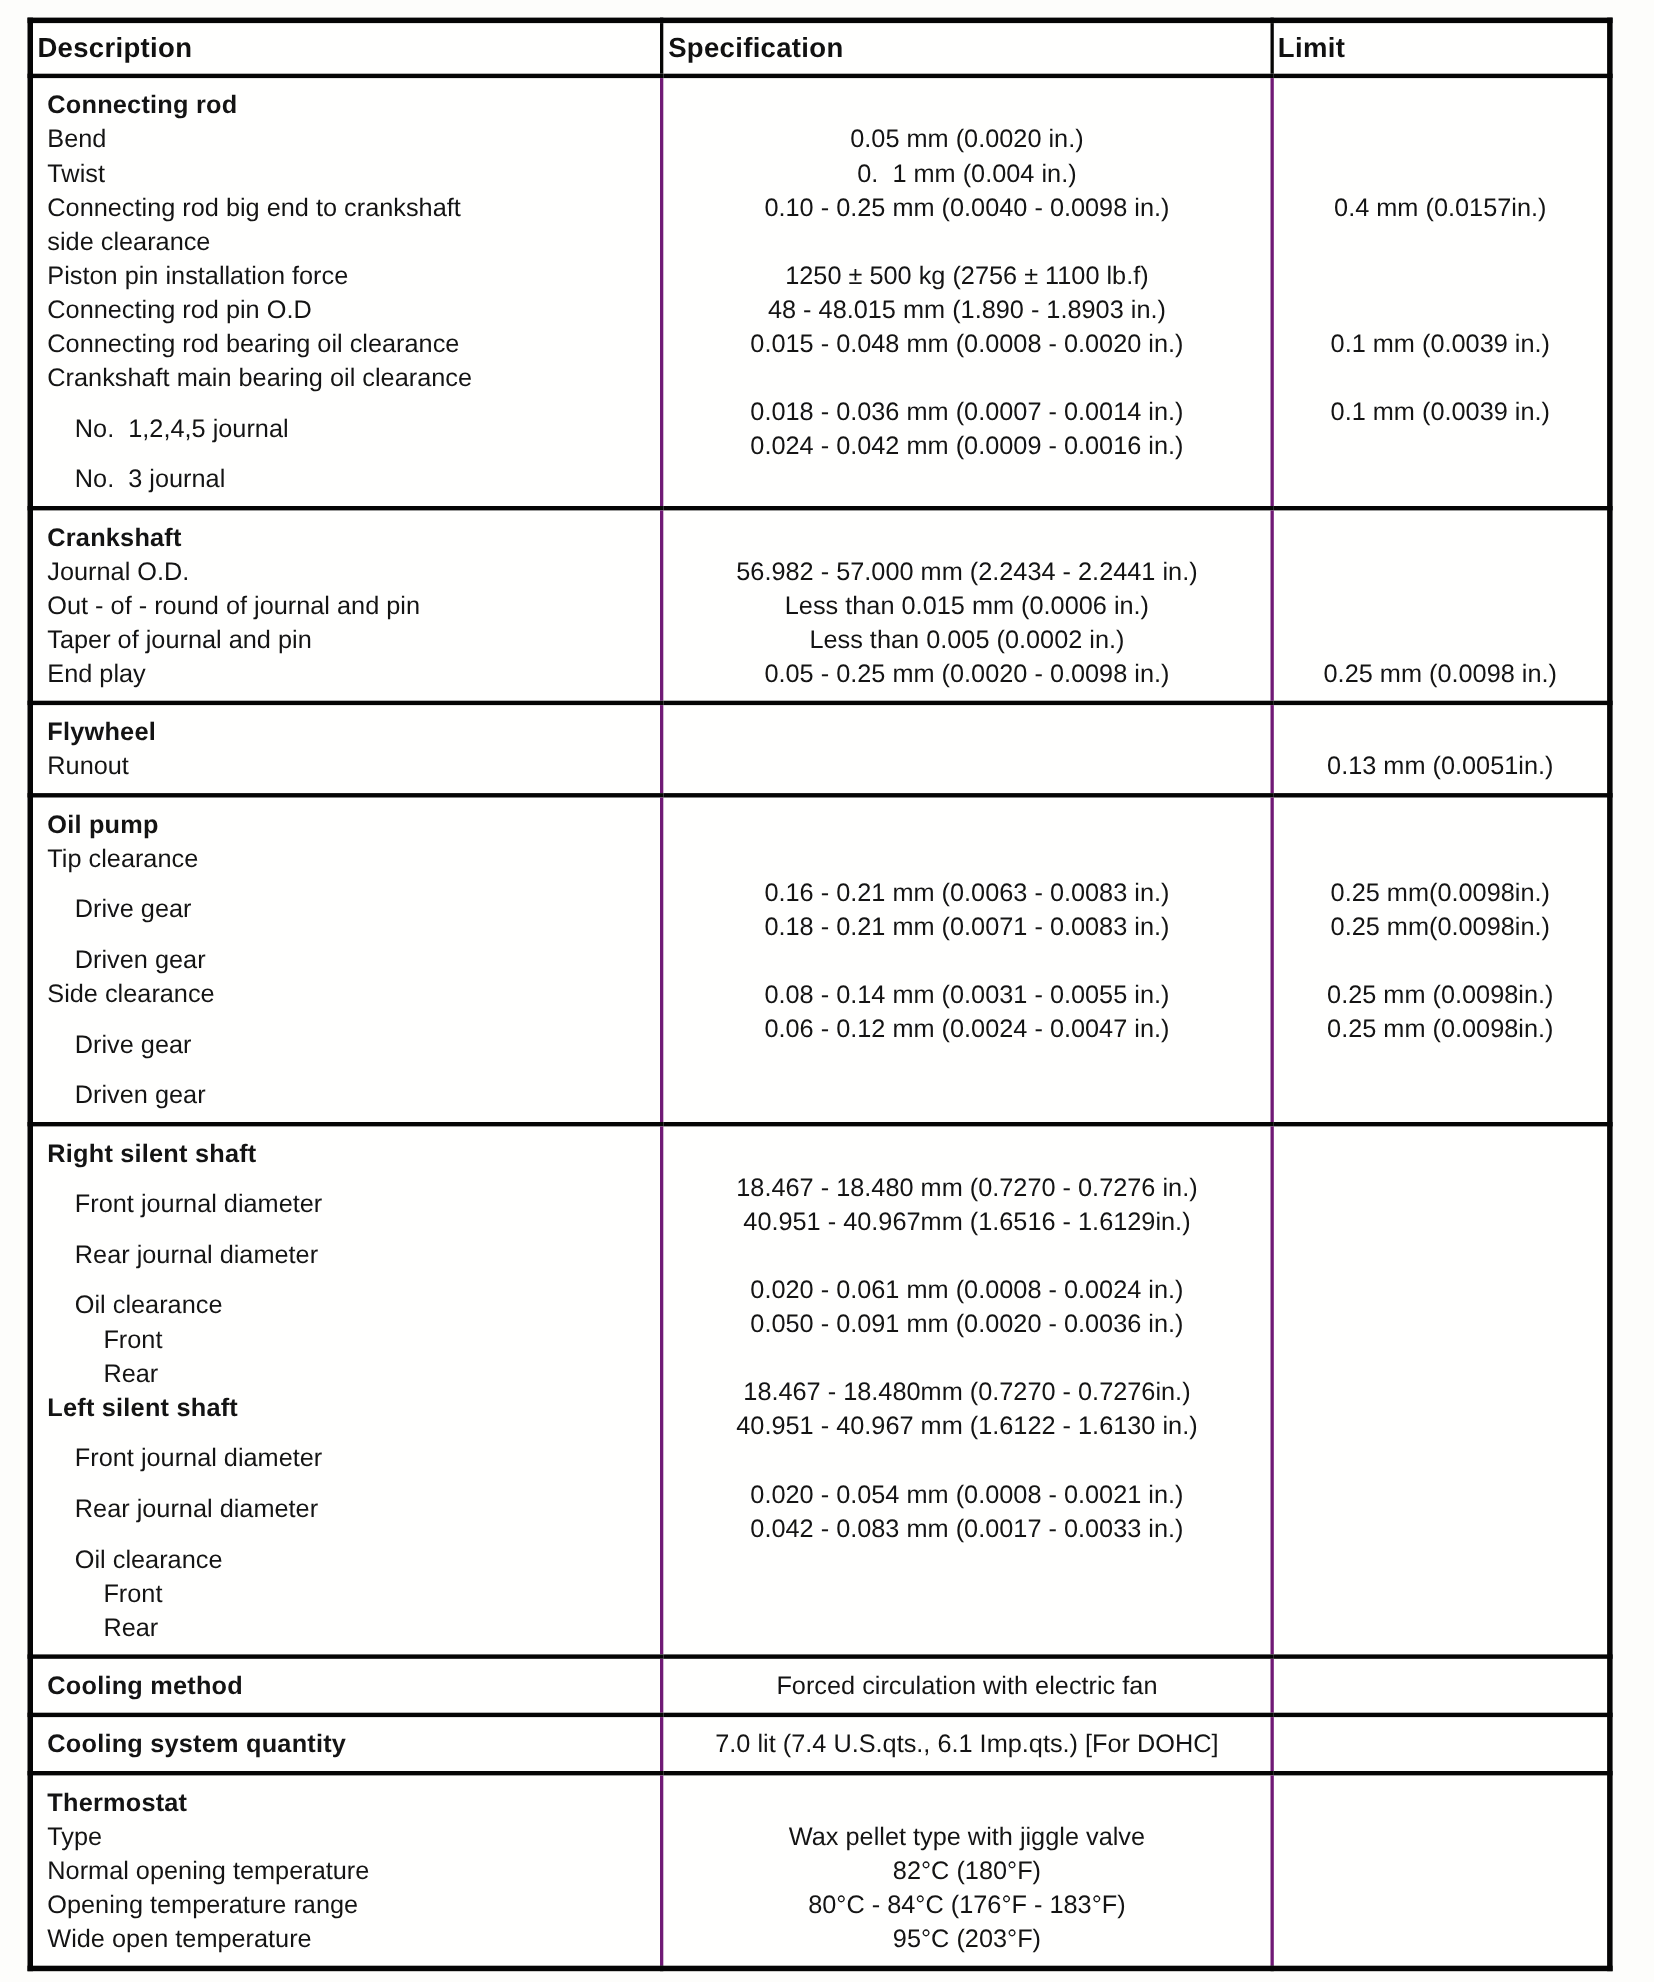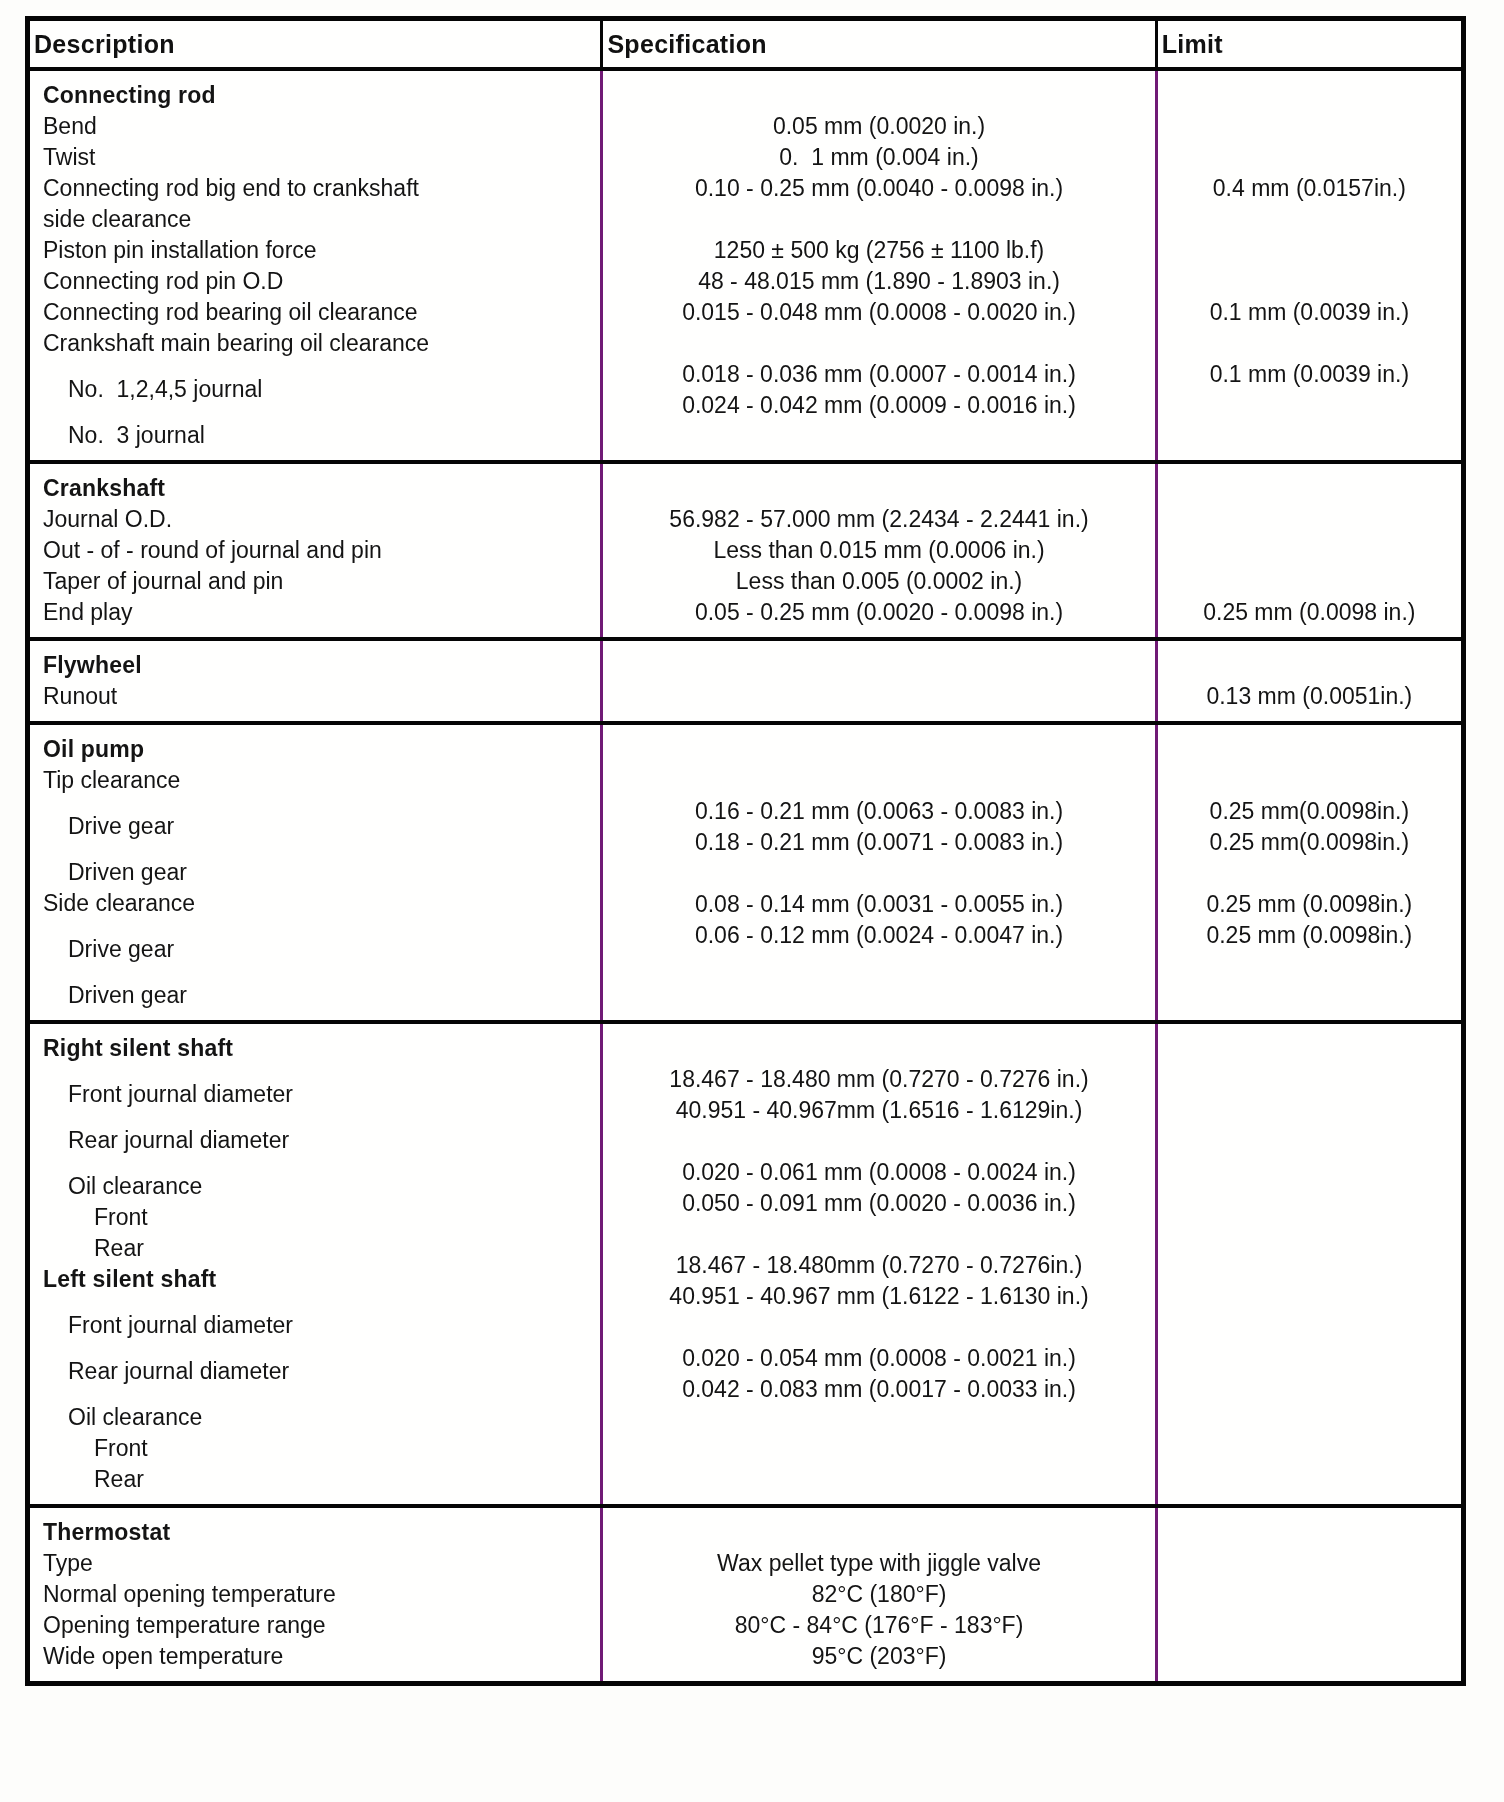--- a/index.html
+++ b/index.html
@@ -226,20 +226,42 @@
             <div class="line">&nbsp;</div>
             <div class="line">&nbsp;</div>
             <div class="line">&nbsp;</div>
             <div class="line">&nbsp;</div>
             <div class="line">&nbsp;</div>
             <div class="line">&nbsp;</div>
           </td>
         </tr>
         <tr>
           <td class="cell description">
+            <div class="line bold">Cooling method</div>
+          </td>
+          <td class="cell specification">
+            <div class="line">Forced circulation with electric fan</div>
+          </td>
+          <td class="cell limit">
+            <div class="line">&nbsp;</div>
+          </td>
+        </tr>
+        <tr>
+          <td class="cell description">
+            <div class="line bold">Cooling system quantity</div>
+          </td>
+          <td class="cell specification">
+            <div class="line">7.0 lit (7.4 U.S.qts., 6.1 Imp.qts.) [For DOHC]</div>
+          </td>
+          <td class="cell limit">
+            <div class="line">&nbsp;</div>
+          </td>
+        </tr>
+        <tr>
+          <td class="cell description">
             <div class="line bold">Thermostat</div>
             <div class="line">Type</div>
             <div class="line">Normal opening temperature</div>
             <div class="line">Opening temperature range</div>
             <div class="line">Wide open temperature</div>
           </td>
           <td class="cell specification">
             <div class="line">&nbsp;</div>
             <div class="line">Wax pellet type with jiggle valve</div>
             <div class="line">82°C (180°F)</div>

